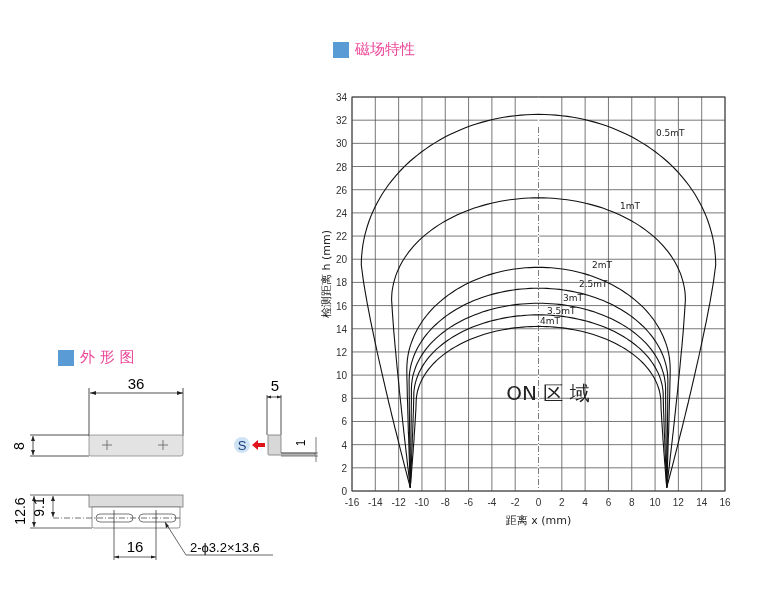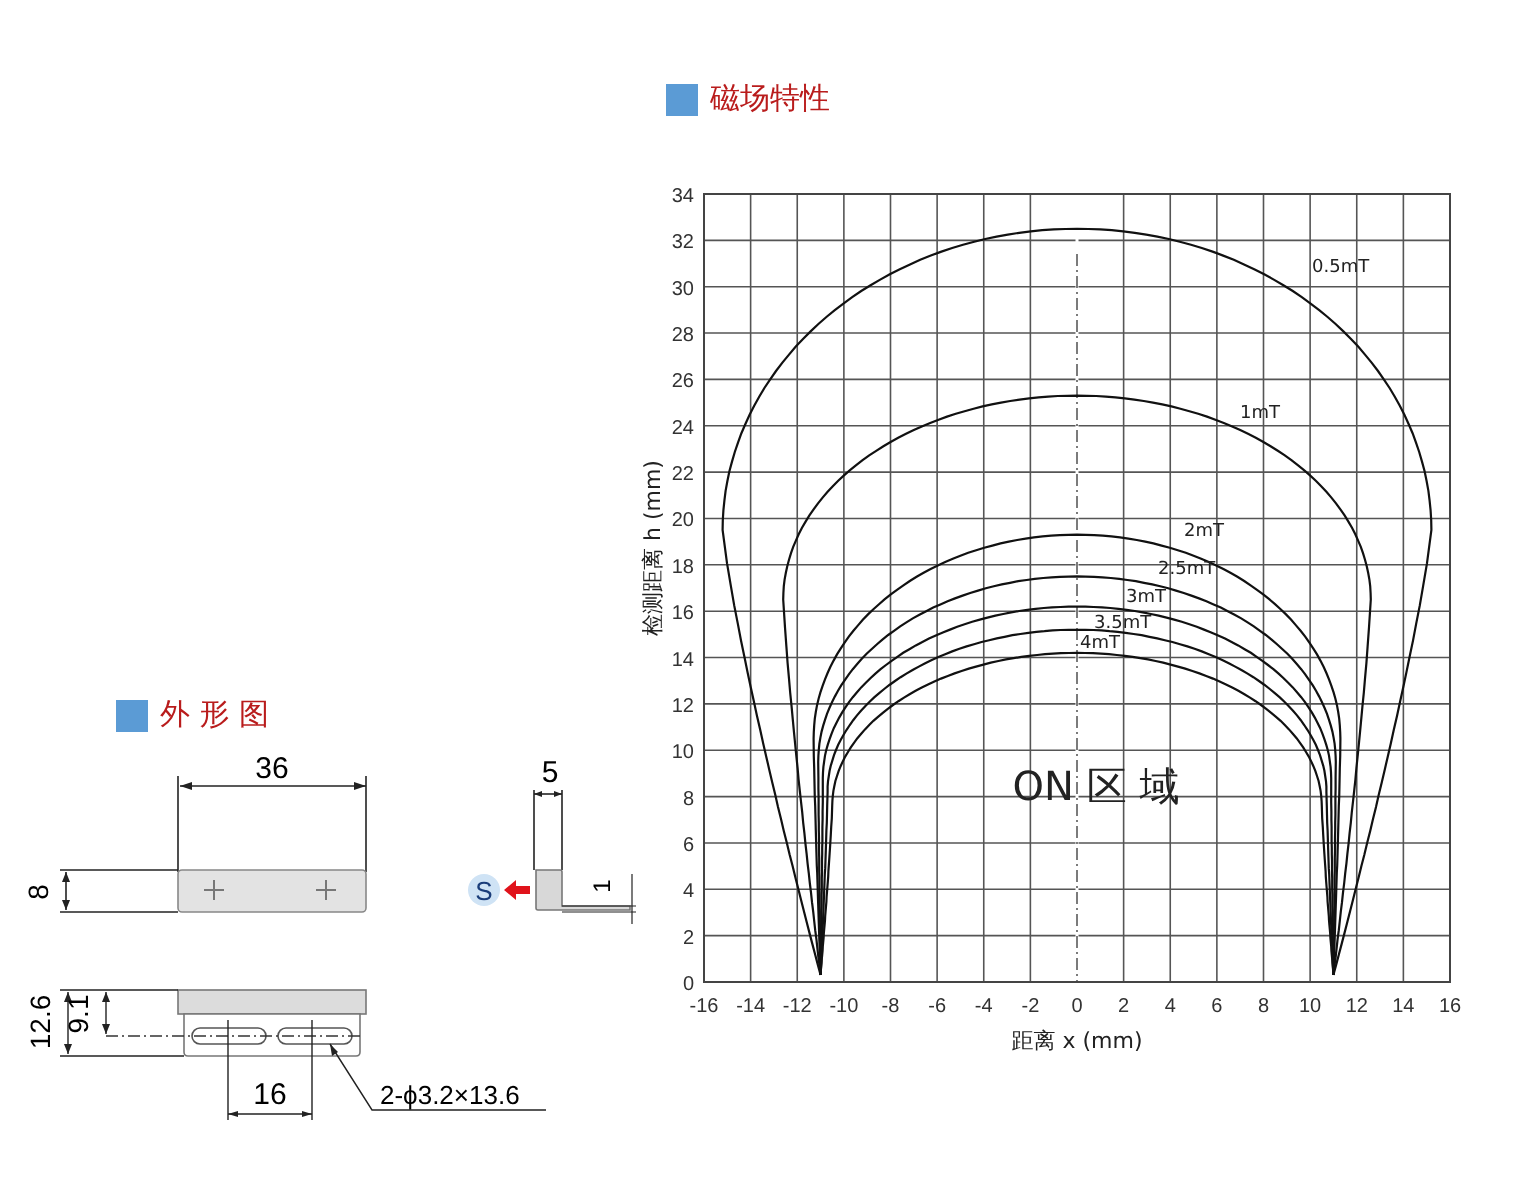--- a/index.html
+++ b/index.html
@@ -1,18 +1,18 @@
 <!DOCTYPE html>
 <html><head>
 <meta charset="utf-8">
 <style>
   html, body { margin: 0; padding: 0; background: #ffffff; }
   body { width: 763px; height: 592px; position: relative; overflow: hidden;
          font-family: "DejaVu Sans", "Liberation Sans", sans-serif; color: #222; }
-  .section-title { position: absolute; display: flex; align-items: center; font-size: 15px; color: #b91c1c; padding-left: 40px; }
+  .section-title { position: absolute; display: flex; align-items: center; font-size: 15px; color: #ec4899; padding-left: 40px; }
   .section-title .sq { width: 16px; height: 16px; background: #5b9bd5; margin-right: 6px; display: inline-block; }
   #chart-svg { position: absolute; left: 0; top: 0; }
   .dim-text { font-family: "Liberation Sans", sans-serif; }
 </style>
 </head>
 <body>
 
 <div class="section-title" style="left:293px; top:40px;">
   <span class="sq"></span>
   <span>磁场特性</span>

